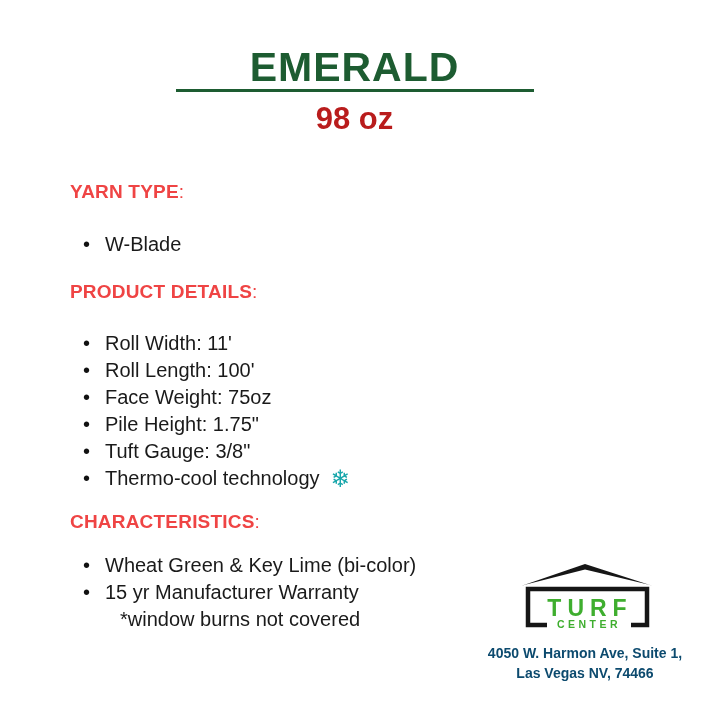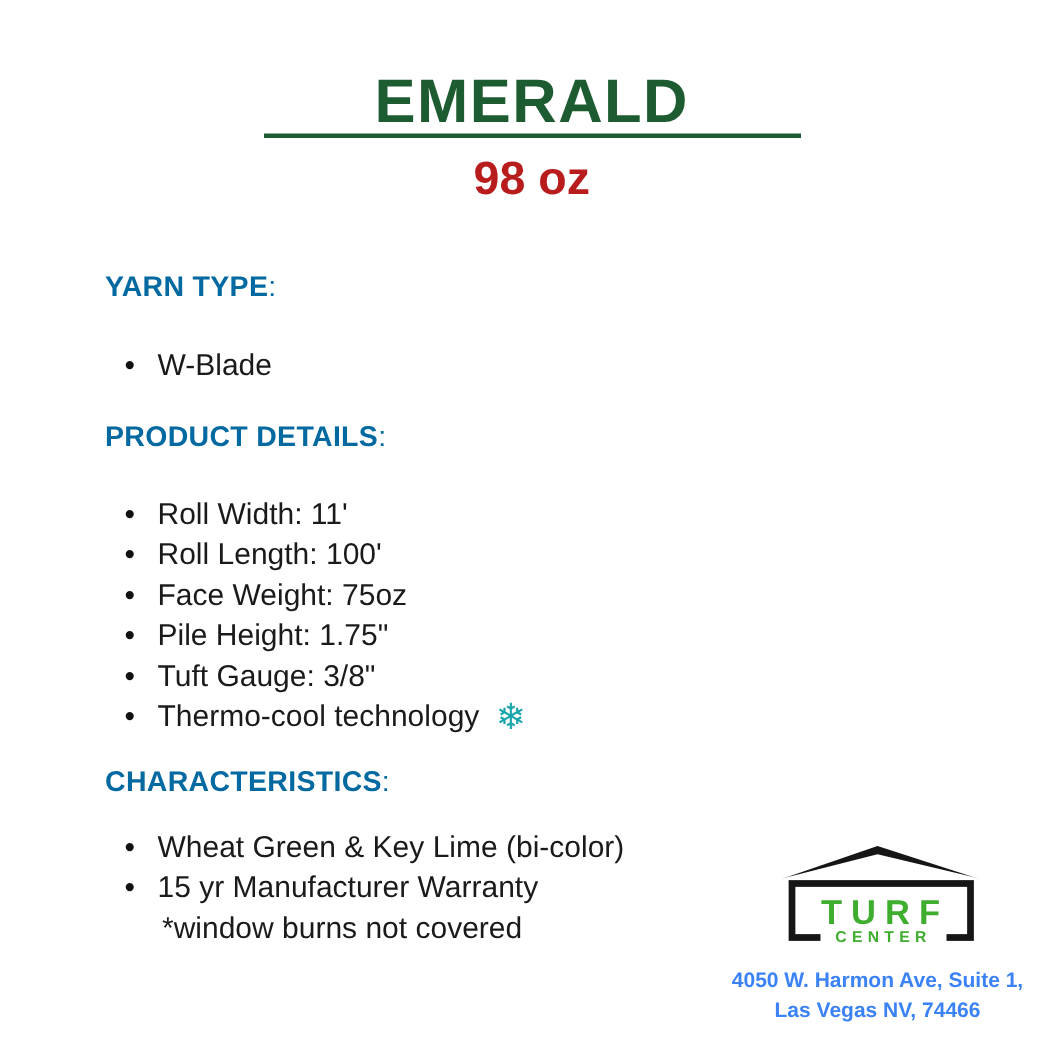--- a/index.html
+++ b/index.html
@@ -34,21 +34,21 @@
     text-align: center;
     font-size: 31px;
     font-weight: bold;
     color: #b91c1c;
   }
   .heading {
     position: absolute;
     left: 70px;
     font-size: 19px;
     font-weight: bold;
-    color: #0369a1;
+    color: #ef4444;
     letter-spacing: 0.2px;
   }
   .heading .colon { font-weight: 400; }
   ul.list {
     position: absolute;
     left: 70px;
     list-style: none;
     margin: 0; padding: 0;
   }
   ul.list li {
@@ -61,21 +61,21 @@
   }
   ul.list li.bulleted::before {
     content: "\2022";
     position: absolute;
     left: 13px;
     top: 0;
     font-size: 20px;
     line-height: 27px;
     color: #111111;
   }
-  ul.list li.no-marker span { margin-left: 3px; }
+  ul.list li.no-marker span { margin-left: 15px; }
   .snowflake {
     color: #18a6ab;
     font-size: 24px;
     margin-left: 11px;
     vertical-align: -2px;
     font-family: "DejaVu Sans", sans-serif;
   }
   .logo {
     position: absolute;
     left: 505px; top: 560px;
@@ -85,21 +85,21 @@
     font-family: "Liberation Sans", sans-serif;
   }
   .address {
     position: absolute;
     left: 476px; top: 643px;
     width: 218px;
     text-align: center;
     font-size: 14px;
     font-weight: bold;
     line-height: 20px;
-    color: #3b82f6;
+    color: #0c4a6e;
   }
 </style>
 </head>
 <body>
 
 <div class="page">
 
   <div class="title">EMERALD</div>
   <div class="title-rule"></div>
   <div class="subtitle">98 oz</div>

